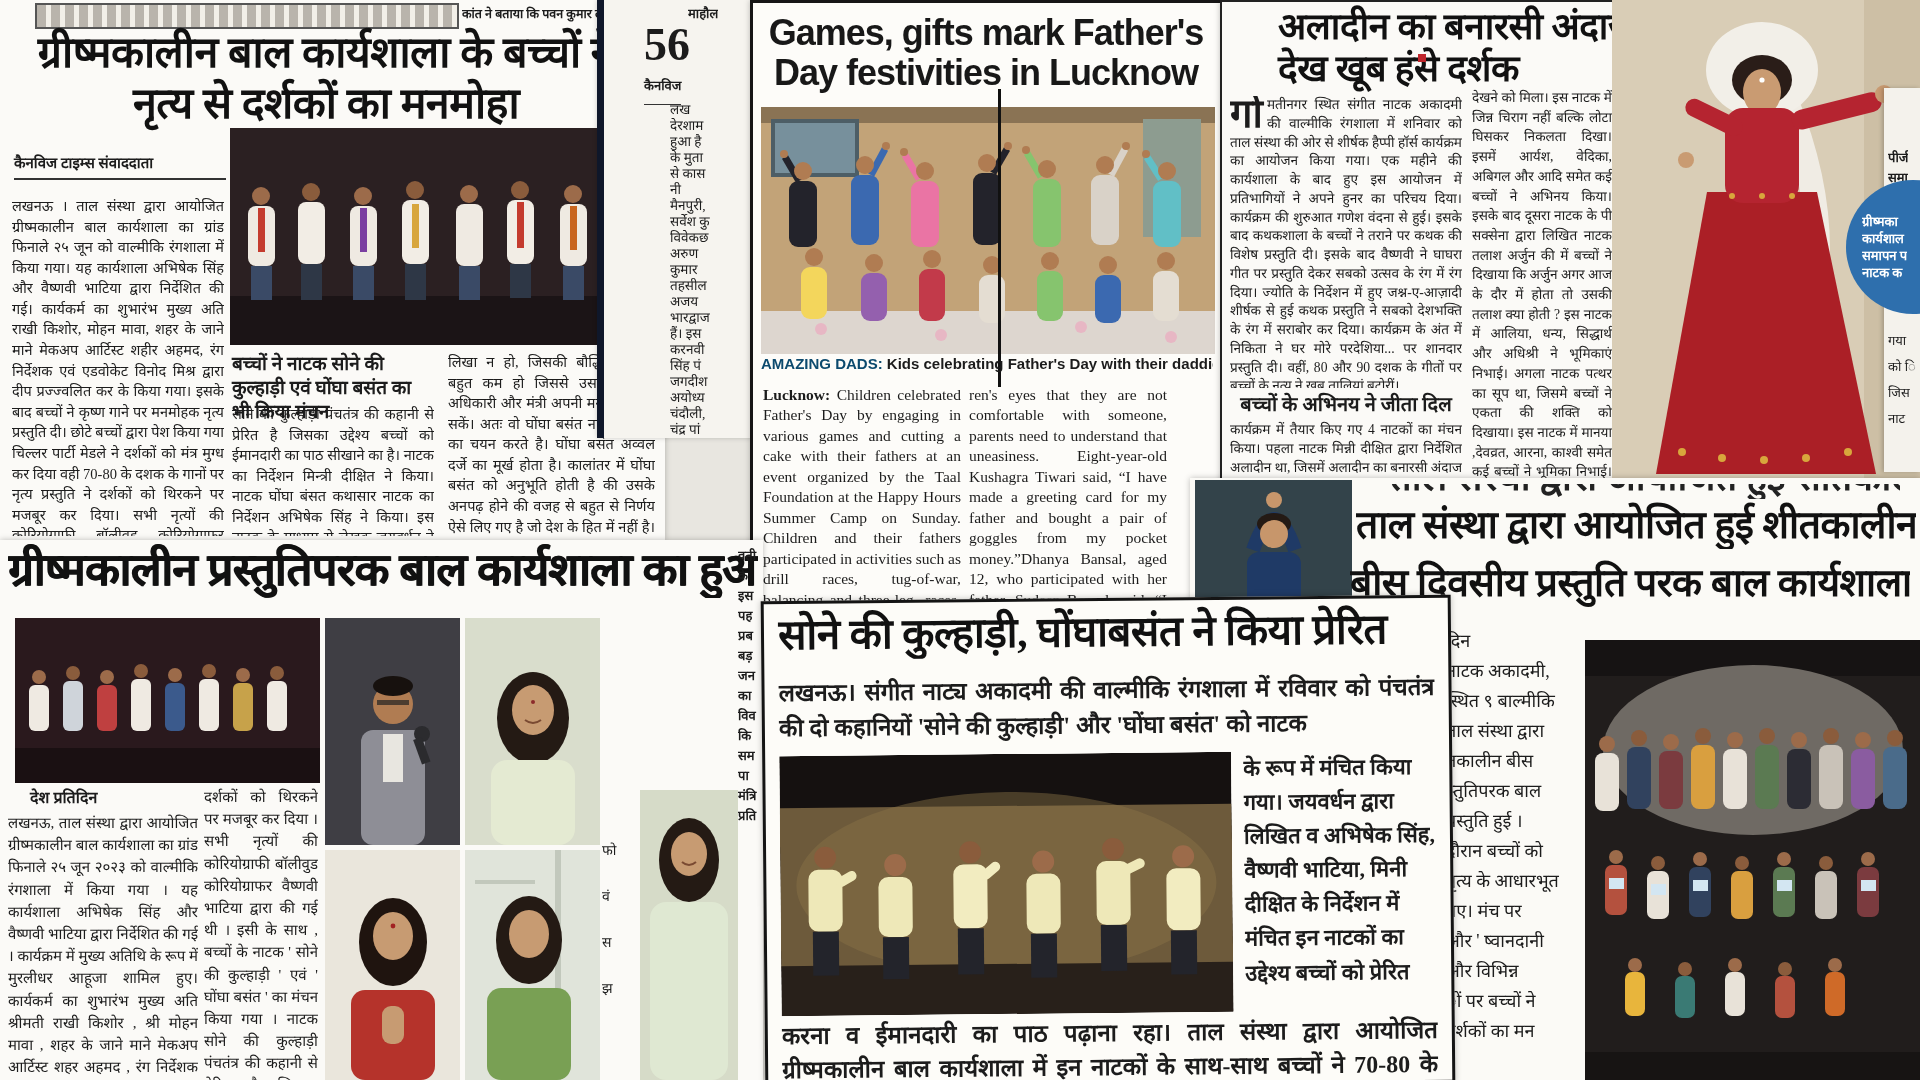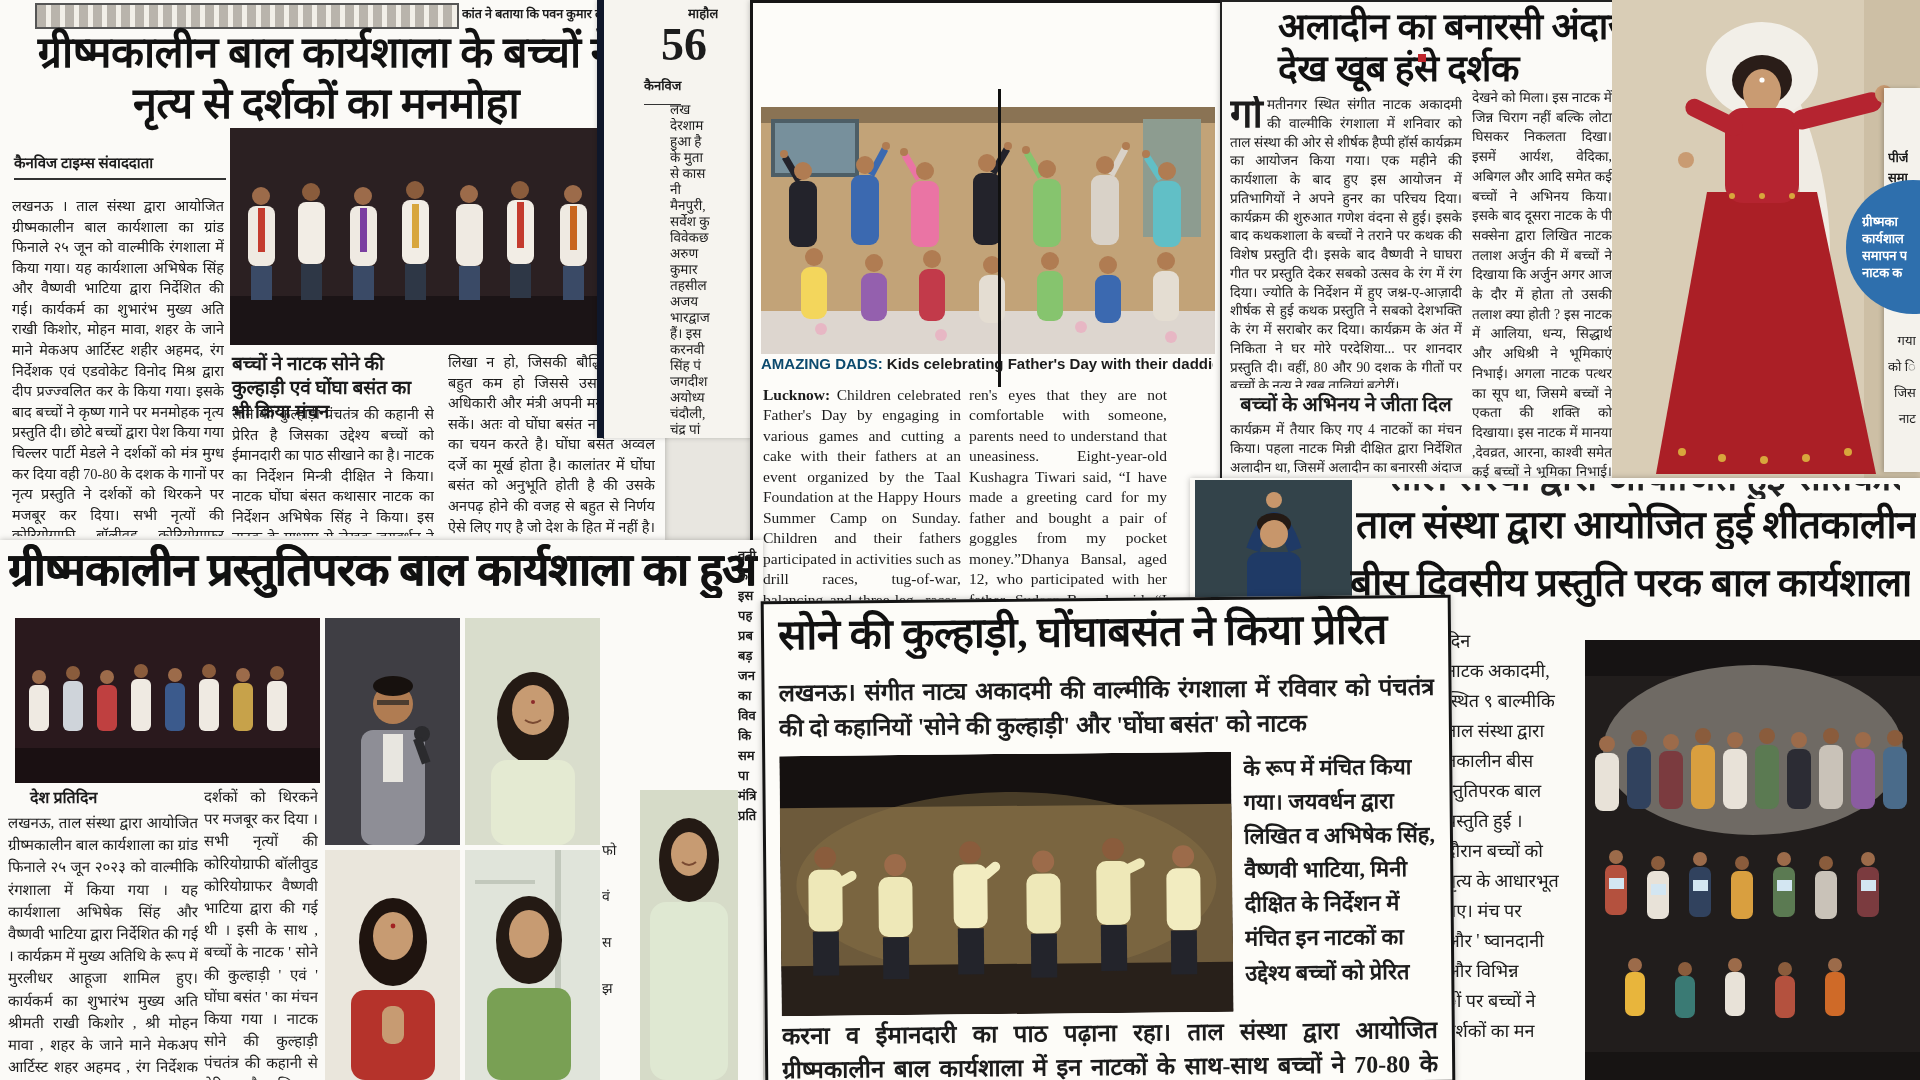--- a/index.html
+++ b/index.html
@@ -21,21 +21,21 @@
   #clipA .topfrag{left:462px;top:5px;width:200px;font-size:12.5px;font-weight:bold;}
   #clipA .head{left:6px;top:28px;width:640px;text-align:center;font-size:43px;line-height:1.18;}
   #clipA .byline{left:14px;top:152px;width:212px;font-size:15px;font-weight:bold;border-bottom:2px solid #333;padding-bottom:6px;}
   #clipA .c1{left:12px;top:196px;width:212px;height:340px;font-size:14.5px;}
   #clipA .sub{left:232px;top:352px;width:202px;font-size:19px;line-height:1.25;font-weight:bold;}
   #clipA .c2{left:232px;top:404px;width:202px;height:132px;font-size:14.5px;}
   #clipA .c3{left:448px;top:352px;width:207px;height:184px;font-size:14.5px;}
   
   #strip{left:597px;top:0;width:148px;height:438px;background:#f6f4ef;border-left:7px solid #0f172a;border-right:1px solid #bbb;box-shadow:0 0 5px rgba(0,0,0,.2);}
   #strip .mh{left:84px;top:4px;font-size:13px;font-weight:bold;}
-  #strip .n56{left:57px;top:22px;font-size:46px;font-weight:bold;line-height:1;}
+  #strip .n56{left:40px;top:22px;font-size:46px;font-weight:bold;line-height:1;}
   #strip .kv{left:40px;top:76px;font-size:13px;font-weight:bold;border-bottom:1.5px solid #333;padding-bottom:10px;}
   #strip .words{left:66px;top:102px;width:80px;font-size:13.5px;line-height:16px;}
   
   #clipB{left:750px;top:0;width:472px;height:612px;border:3px solid #161616;background:#fdfcf9;
          font-family:"Liberation Serif",serif;}
   #clipB .head{left:6px;top:10px;width:454px;text-align:center;font-family:"Liberation Sans","DejaVu Sans",sans-serif;
       font-weight:bold;font-size:36px;line-height:1.12;letter-spacing:-1px;color:#181818;}
   #clipB .cap{left:8px;top:352px;width:452px;font-size:15px;font-weight:bold;font-family:"Liberation Sans",sans-serif;overflow:hidden;white-space:nowrap;}
   #clipB .cap .red{color:#0c4a6e;}
   #clipB .c1{left:10px;top:382px;width:198px;height:222px;font-size:15.5px;line-height:1.32;}
@@ -47,21 +47,21 @@
   #clipC .red-dot{left:196px;top:52px;width:8px;height:8px;background:#c0272d;}
   #clipC .c1{left:8px;top:94px;width:232px;height:292px;font-size:13.6px;line-height:1.38;}
   #clipC .drop{float:left;font-size:40px;line-height:.9;font-weight:bold;padding-right:4px;}
   #clipC .sub{left:8px;top:388px;width:232px;text-align:center;font-size:20px;font-weight:bold;}
   #clipC .below{left:8px;top:418px;width:232px;height:68px;font-size:13.6px;line-height:1.4;}
   #clipC .c2{left:250px;top:86px;width:140px;height:400px;font-size:13.6px;line-height:1.45;}
   
   #dancer{left:1612px;top:0;width:308px;height:492px;}
   #edgecol{left:1884px;top:88px;width:36px;height:384px;background:#f4f2ec;box-shadow:-2px 0 4px rgba(0,0,0,.2);}
   #edgecol .f1{top:60px;left:4px;font-size:13px;font-weight:bold;line-height:20px;}
-  #edgecol .f2{top:240px;left:4px;font-size:13px;line-height:26px;text-align:right;}
+  #edgecol .f2{top:240px;left:4px;font-size:13px;line-height:26px;}
   #circle{left:1846px;top:180px;width:134px;height:134px;border-radius:50%;background:#2e6fad;
           color:#fff;font-weight:bold;font-size:13px;line-height:17px;text-align:left;
           display:flex;align-items:center;}
   #circle .inner{padding-left:16px;}
   
   #clipD{left:0;top:540px;width:763px;height:540px;}
   #clipD .head{left:8px;top:2px;width:750px;font-size:45px;line-height:1.25;white-space:nowrap;overflow:hidden;
       text-shadow:1px 0 0 #111;}
   #clipD .byline{left:30px;top:246px;font-size:16px;font-weight:bold;}
   #clipD .c1{left:8px;top:272px;width:190px;height:268px;font-size:15px;line-height:1.48;}
@@ -175,20 +175,21 @@
         <div class="frag">करनवी</div>
         <div class="frag">सिंह पं</div>
         <div class="frag">जगदीश</div>
         <div class="frag">अयोध्य</div>
         <div class="frag">चंदौली,</div>
         <div class="frag">चंद्र पां</div>
       </div>
   </div>
 
   <div id="clipB" class="clip z2">
+    <div class="abs head">Games, gifts mark Father's Day festivities in Lucknow</div>
     <div class="photo" style="left:8px;top:104px;width:454px;height:247px;">
       <svg viewBox="0 0 454 247" preserveAspectRatio="none">
         <rect width="454" height="247" fill="#c2a378"></rect>
           <rect width="454" height="16" fill="#8a7354"></rect>
         <rect x="10" y="12" width="88" height="58" fill="#4d5e66"></rect>
           <rect x="14" y="16" width="80" height="50" fill="#77909c"></rect>
         <rect x="382" y="12" width="58" height="118" fill="#8d9c90"></rect>
         <rect y="204" width="454" height="43" fill="#ddd6cf"></rect>
         <circle cx="60" cy="222" r="6" fill="#e7b7c4"></circle>
           <circle cx="180" cy="228" r="6" fill="#e7b7c4"></circle>

